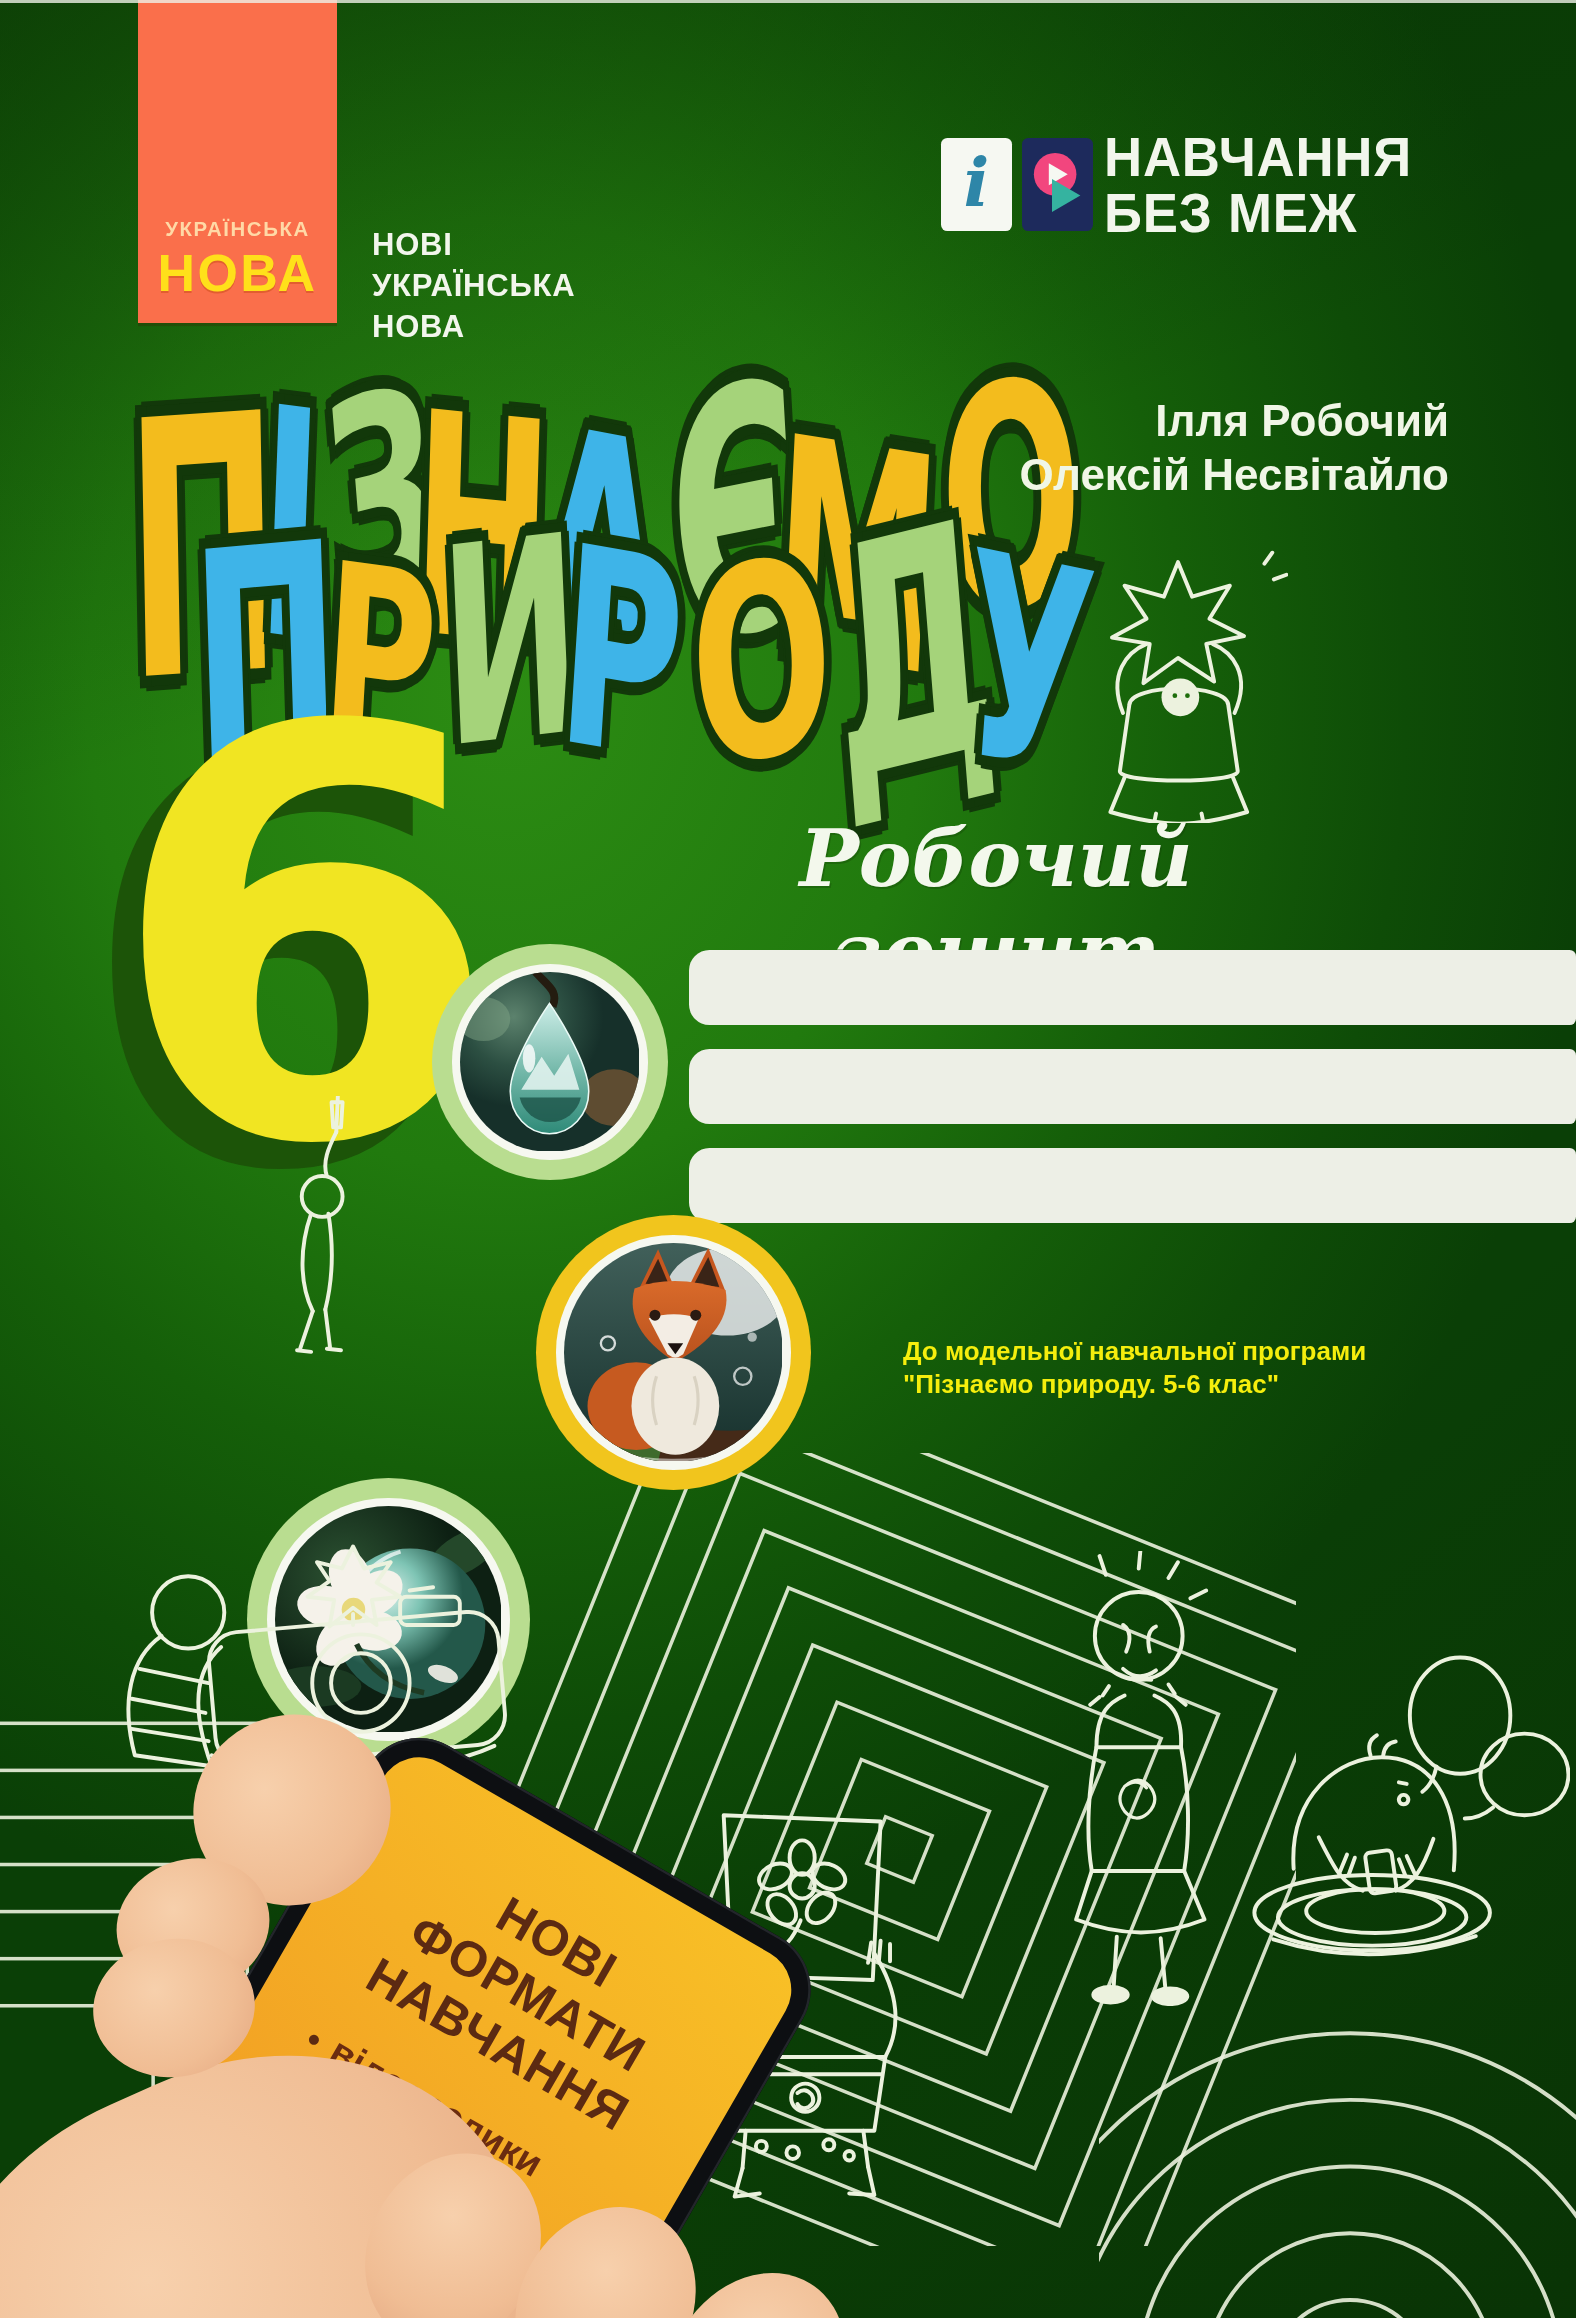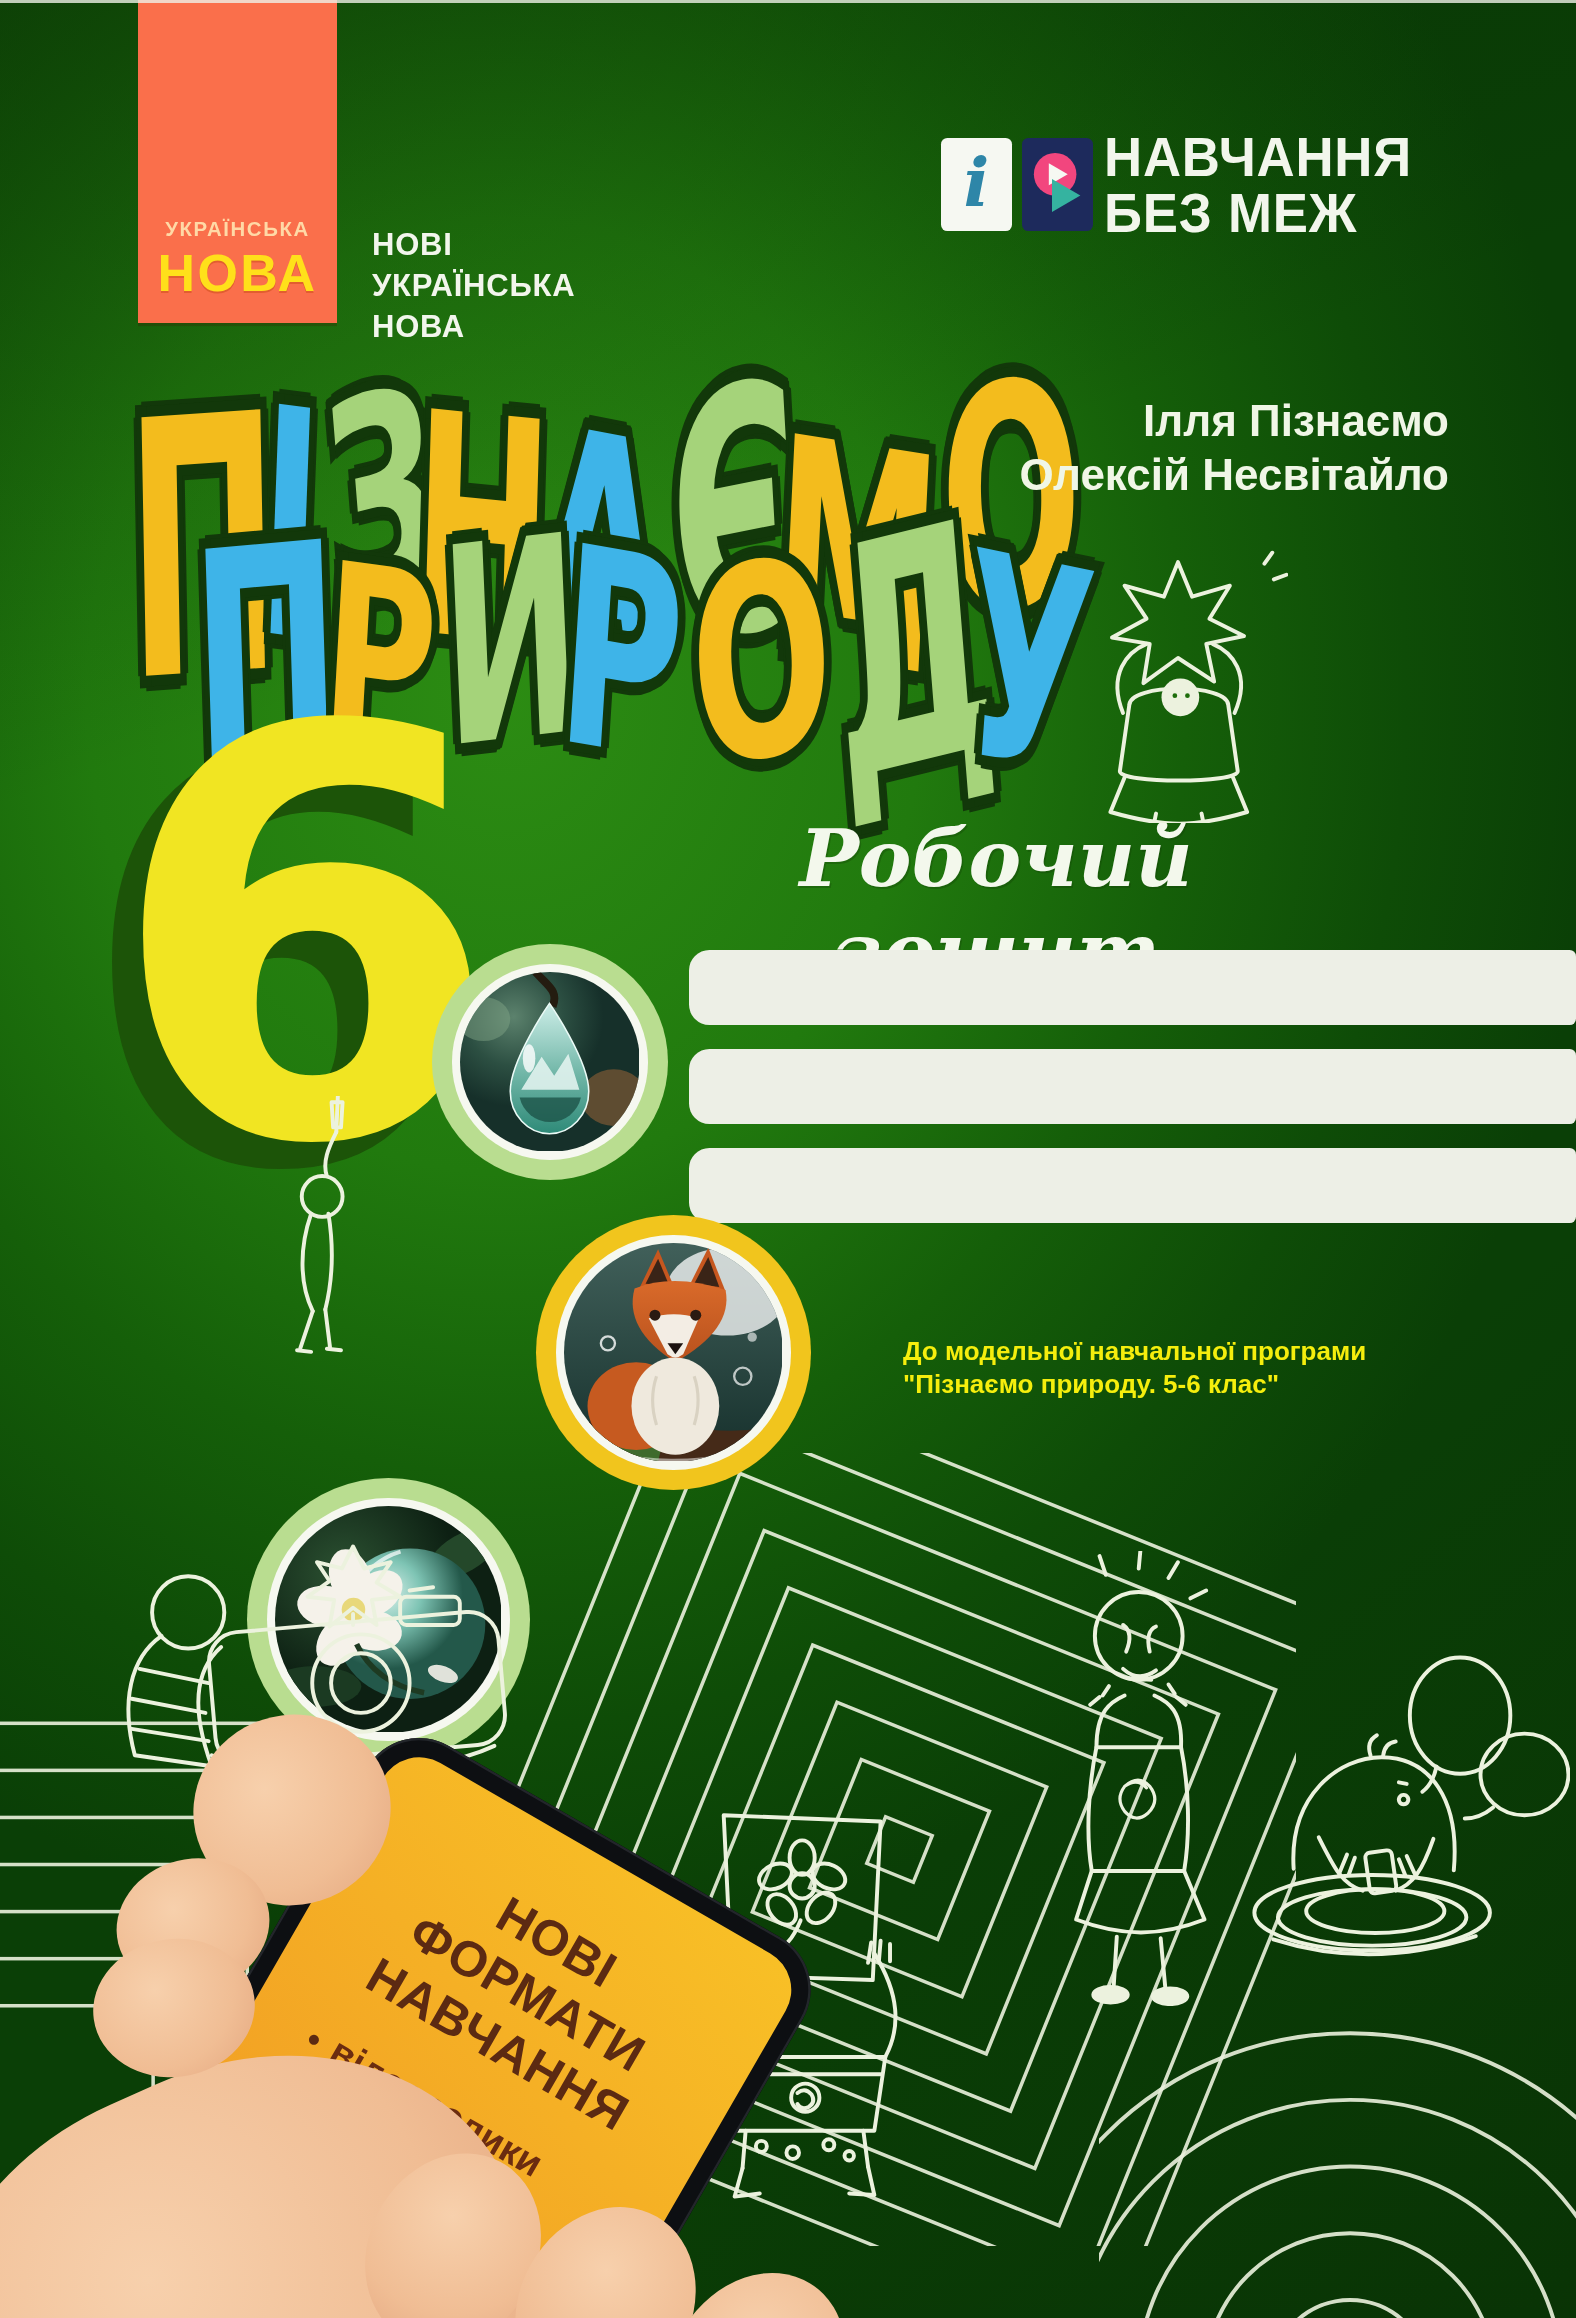--- a/index.html
+++ b/index.html
@@ -182,21 +182,21 @@
       <path d="M34 32 L58 46 L34 60 Z" fill="#f6f8f2"></path>
       <path d="M38 52 L74 73 L38 94 Z" fill="#35b3a0"></path>
     </svg>
   </div>
   <div class="abs learn-text">
     <div>НАВЧАННЯ</div>
     <div>БЕЗ МЕЖ</div>
   </div>
 
   <div class="abs authors">
-    <div>Ілля Пізнаємо</div>
+    <div>Ілля Робочий</div>
     <div>Олексій Несвітайло</div>
   </div>
 
   <div class="t-row t1">
     <span class="c-y">П</span>
     <span class="c-b">І</span>
     <span class="c-g">З</span>
     <span class="c-y">Н</span>
     <span class="c-b">А</span>
     <span class="c-g">Є</span>

